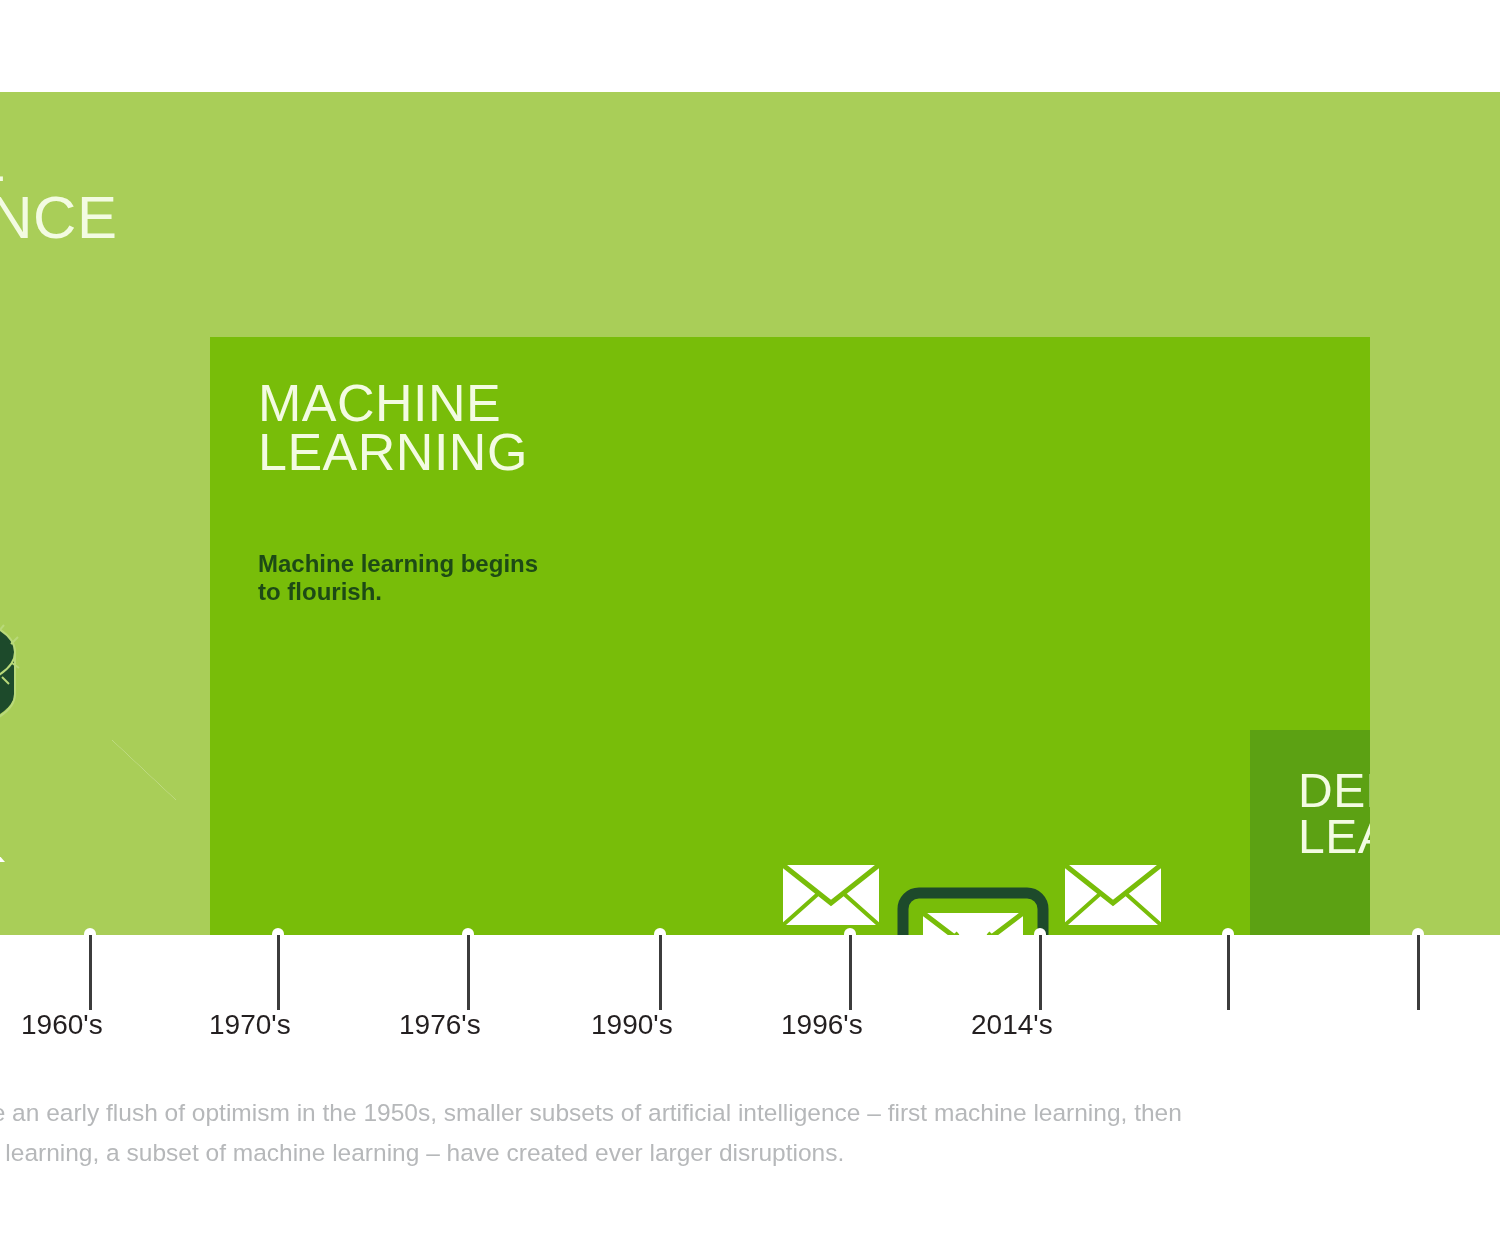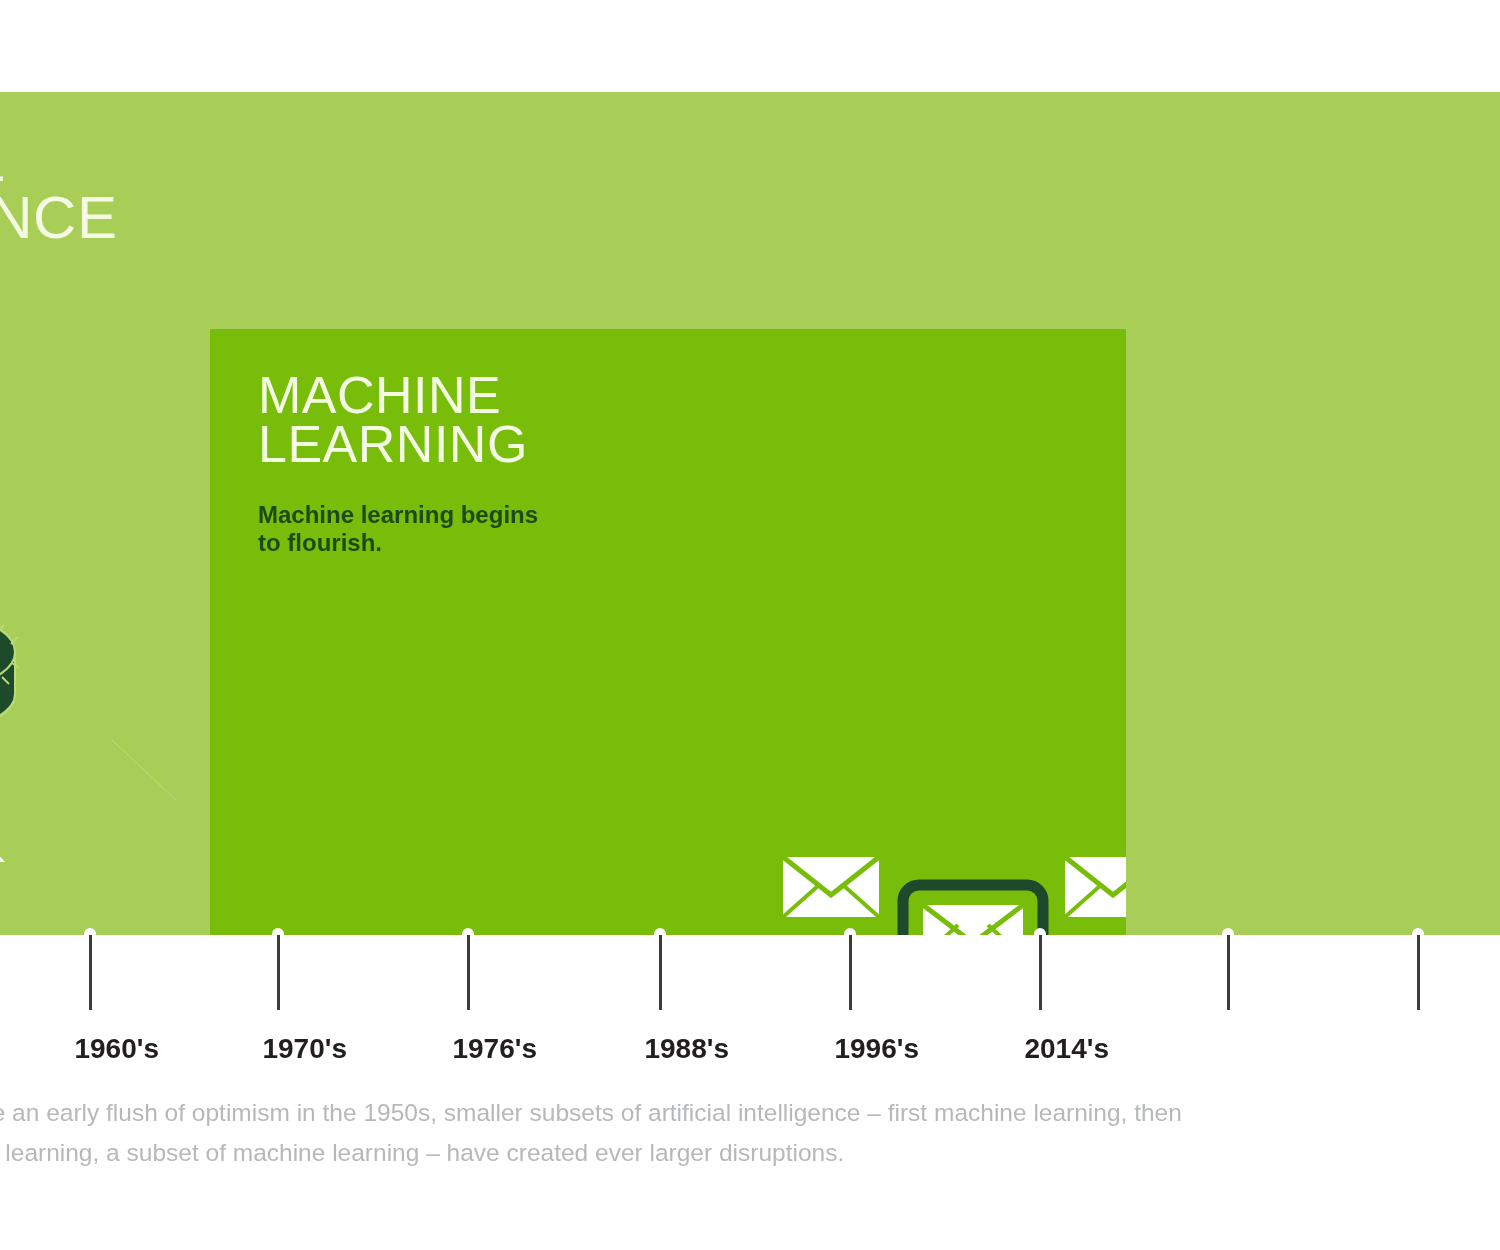--- a/index.html
+++ b/index.html
@@ -24,22 +24,22 @@
   }
   #panel-ai {
     left: -260px;
     top: 92px;
     width: 1830px;
     height: 843px;
     background: #a9ce58;
   }
   #panel-ml {
     left: 470px;
-    top: 237px;
-    width: 916px;
+    top: 245px;
+    width: 1160px;
     height: 690px;
     background: #78bd09;
     text-decoration: underline;
   }
   #panel-dl {
     left: 1040px;
     top: 393px;
     width: 530px;
     height: 542px;
     background: #5ca113;
@@ -52,20 +52,21 @@
     letter-spacing: 0.5px;
     line-height: 0.95;
     white-space: pre-line;
   }
   .panel-sub {
     position: absolute;
     color: #1d4a16;
     font-weight: bold;
     line-height: 1.16;
     white-space: pre-line;
+    margin-top: 41px;
   }
 
   
   #ai-title {
     left: -62px; top: 40px;
     font-size: 60px;
   }
   
   #ml-title {
     left: 48px; top: 42px;
@@ -99,25 +100,25 @@
     width: 12px; height: 30px;
     background: #ffffff;
     border-radius: 6px 6px 0 0;
   }
   .tick .stem {
     position: absolute; left: 8px; top: 30px;
     width: 3px; height: 75px;
     background: #3c3c3c;
   }
   .tick .lbl {
-    position: absolute; top: 128px; left: -60px;
+    position: absolute; top: 104px; left: -60px;
     width: 138px;
-    text-align: right;
+    text-align: left;
     font-size: 28px;
-    font-weight: bold;
+    font-weight: normal;
     color: #231f20;
     white-space: nowrap;
   }
 
   
   #caption {
     position: absolute;
     left: -56px; top: 1093px;
     width: 1630px;
     color: #b6b8ba;
@@ -286,21 +287,21 @@
       <div class="lbl">1970's</div>
     </div>
     <div class="tick" style="left:459px">
       <div class="notch"></div>
       <div class="stem"></div>
       <div class="lbl">1976's</div>
     </div>
     <div class="tick" style="left:651px">
       <div class="notch"></div>
       <div class="stem"></div>
-      <div class="lbl">1988's</div>
+      <div class="lbl">1990's</div>
     </div>
     <div class="tick" style="left:841px">
       <div class="notch"></div>
       <div class="stem"></div>
       <div class="lbl">1996's</div>
     </div>
     <div class="tick" style="left:1031px">
       <div class="notch"></div>
       <div class="stem"></div>
       <div class="lbl">2014's</div>

